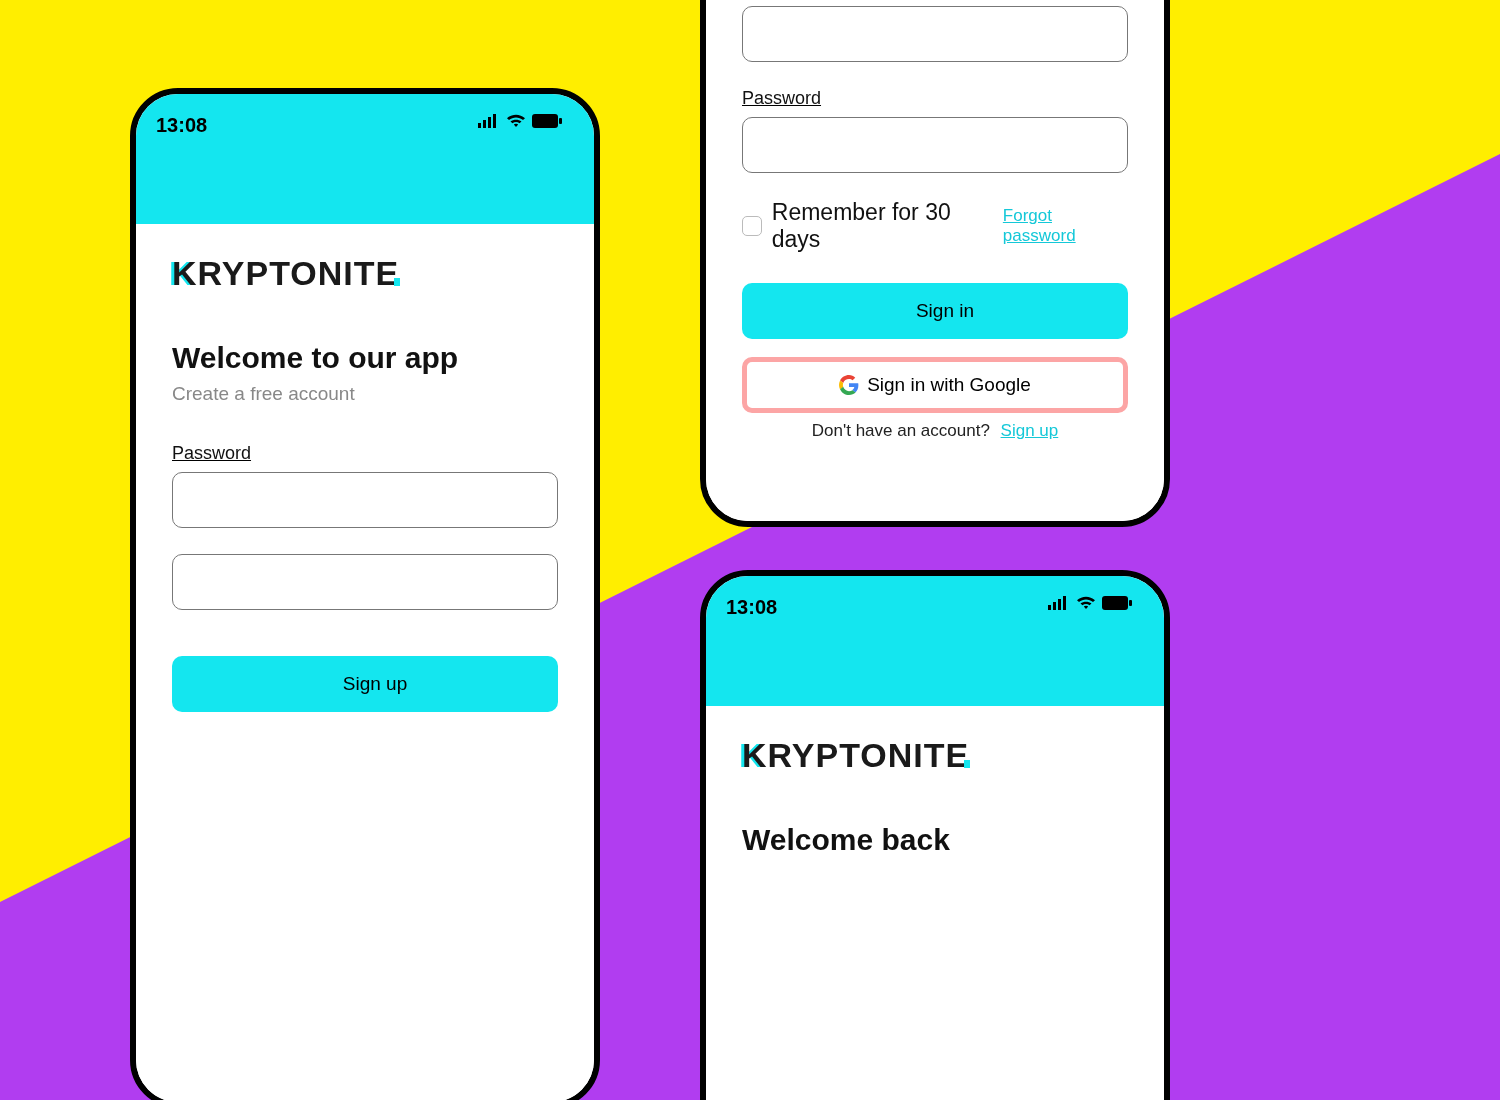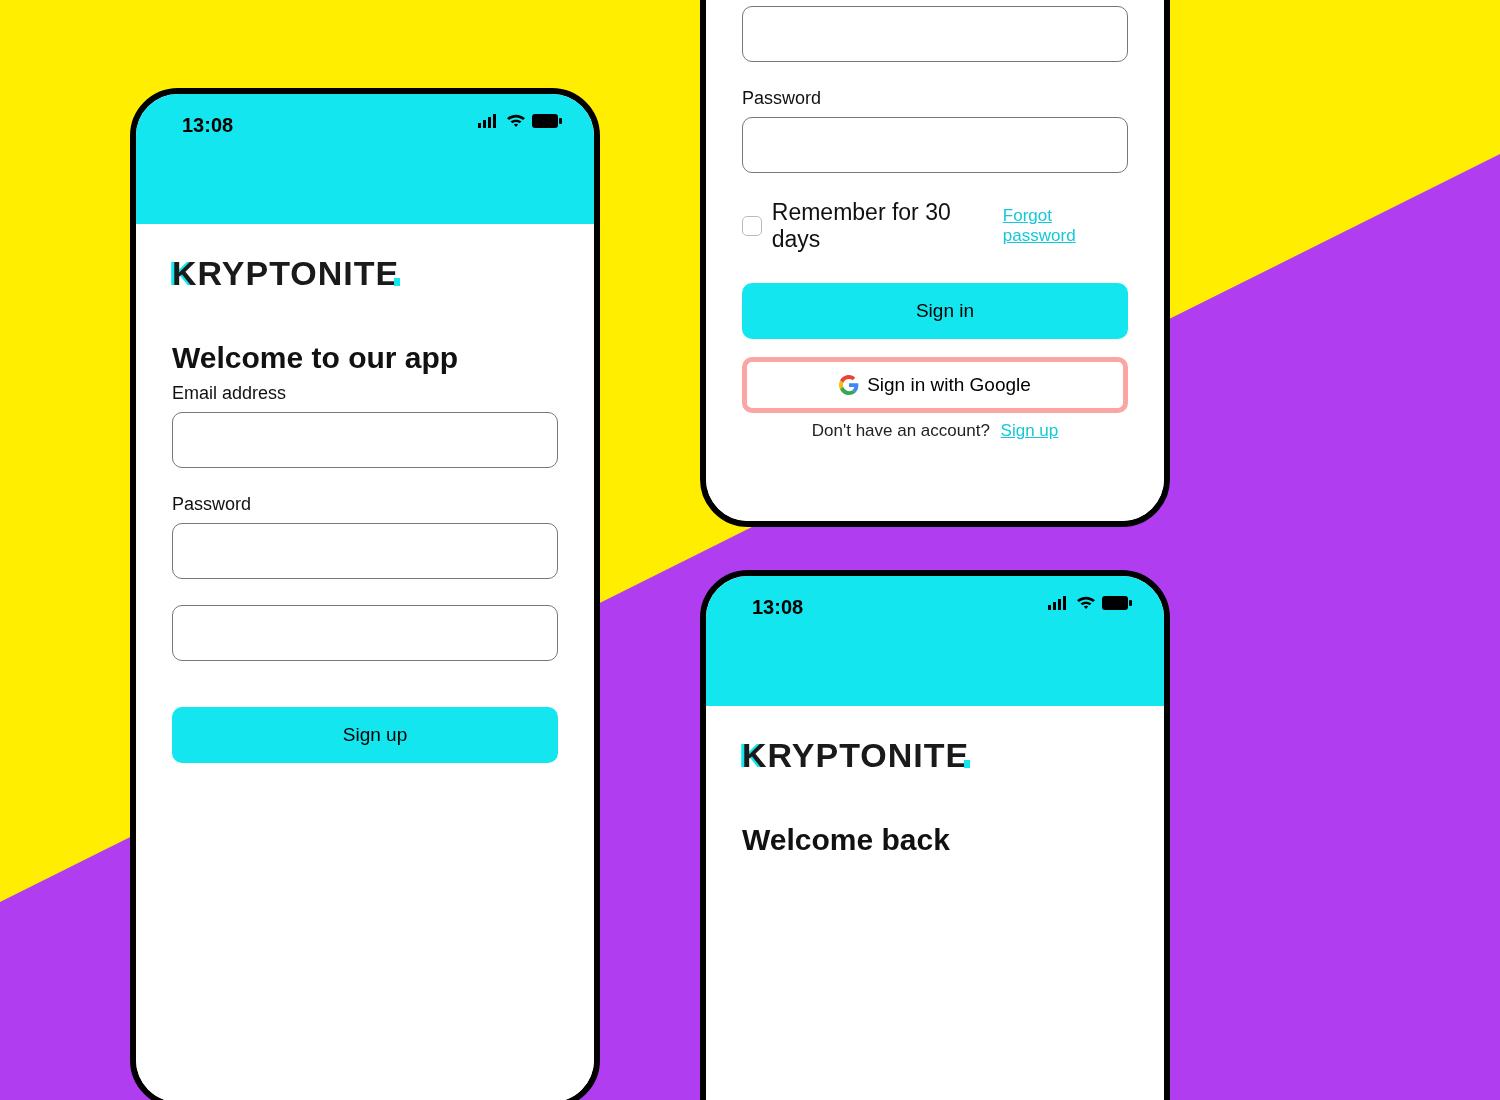--- a/index.html
+++ b/index.html
@@ -26,21 +26,21 @@
   }
   .phone-inner {
     width: 100%;
     height: 100%;
     display: flex;
     flex-direction: column;
   }
   .status-bar {
     background: #14e6ef;
     height: 130px;
-    padding: 20px 32px 0 46px;
+    padding: 20px 32px 0 20px;
     display: flex;
     justify-content: space-between;
     align-items: flex-start;
     color: #000;
   }
   .status-time { font-size: 20px; font-weight: 600; }
   .status-icons { display: flex; align-items: center; gap: 6px; }
   .signal-icon svg, .wifi-icon svg, .battery-icon svg { display: block; }
   .content {
     background: #fff;
@@ -78,21 +78,21 @@
     font-size: 30px;
     font-weight: 600;
     color: #111;
     margin-bottom: 8px;
   }
   .subheading {
     font-size: 19px;
     color: #888;
     margin-bottom: 38px;
   }
-  .field { margin-bottom: 26px; }
+  .field { margin-bottom: 26px; text-decoration: underline; }
   .field-label {
     font-size: 18px;
     color: #111;
     margin-bottom: 8px;
     display: block;
   }
   .text-input {
     width: 100%;
     height: 56px;
     border: 1px solid #777;
@@ -218,25 +218,22 @@
       <div class="content">
         <div class="logo">
           <span class="logo-k-wrap">
             <span class="logo-k-cyan">K</span>
             <span class="logo-k-black">K</span>
           </span>
             <span>RYPTONIT</span>
             <span class="logo-tail"><span>E</span><span class="logo-tail-bar"></span></span>
         </div>
         <div class="heading">Welcome to our app</div>
-
-        <div class="field">
-          <label class="field-label">Email address</label>
-          <input class="text-input" type="text" style="">
-        </div>
+        <div class="subheading">Create a free account</div>
+
         <div class="field">
           <label class="field-label">Password</label>
           <input class="text-input" type="password" style="">
         </div>
         <div class="field">
           <input class="text-input" type="password" style="">
         </div>
         <button class="primary-btn">Sign up</button>
       </div>
     </div>

